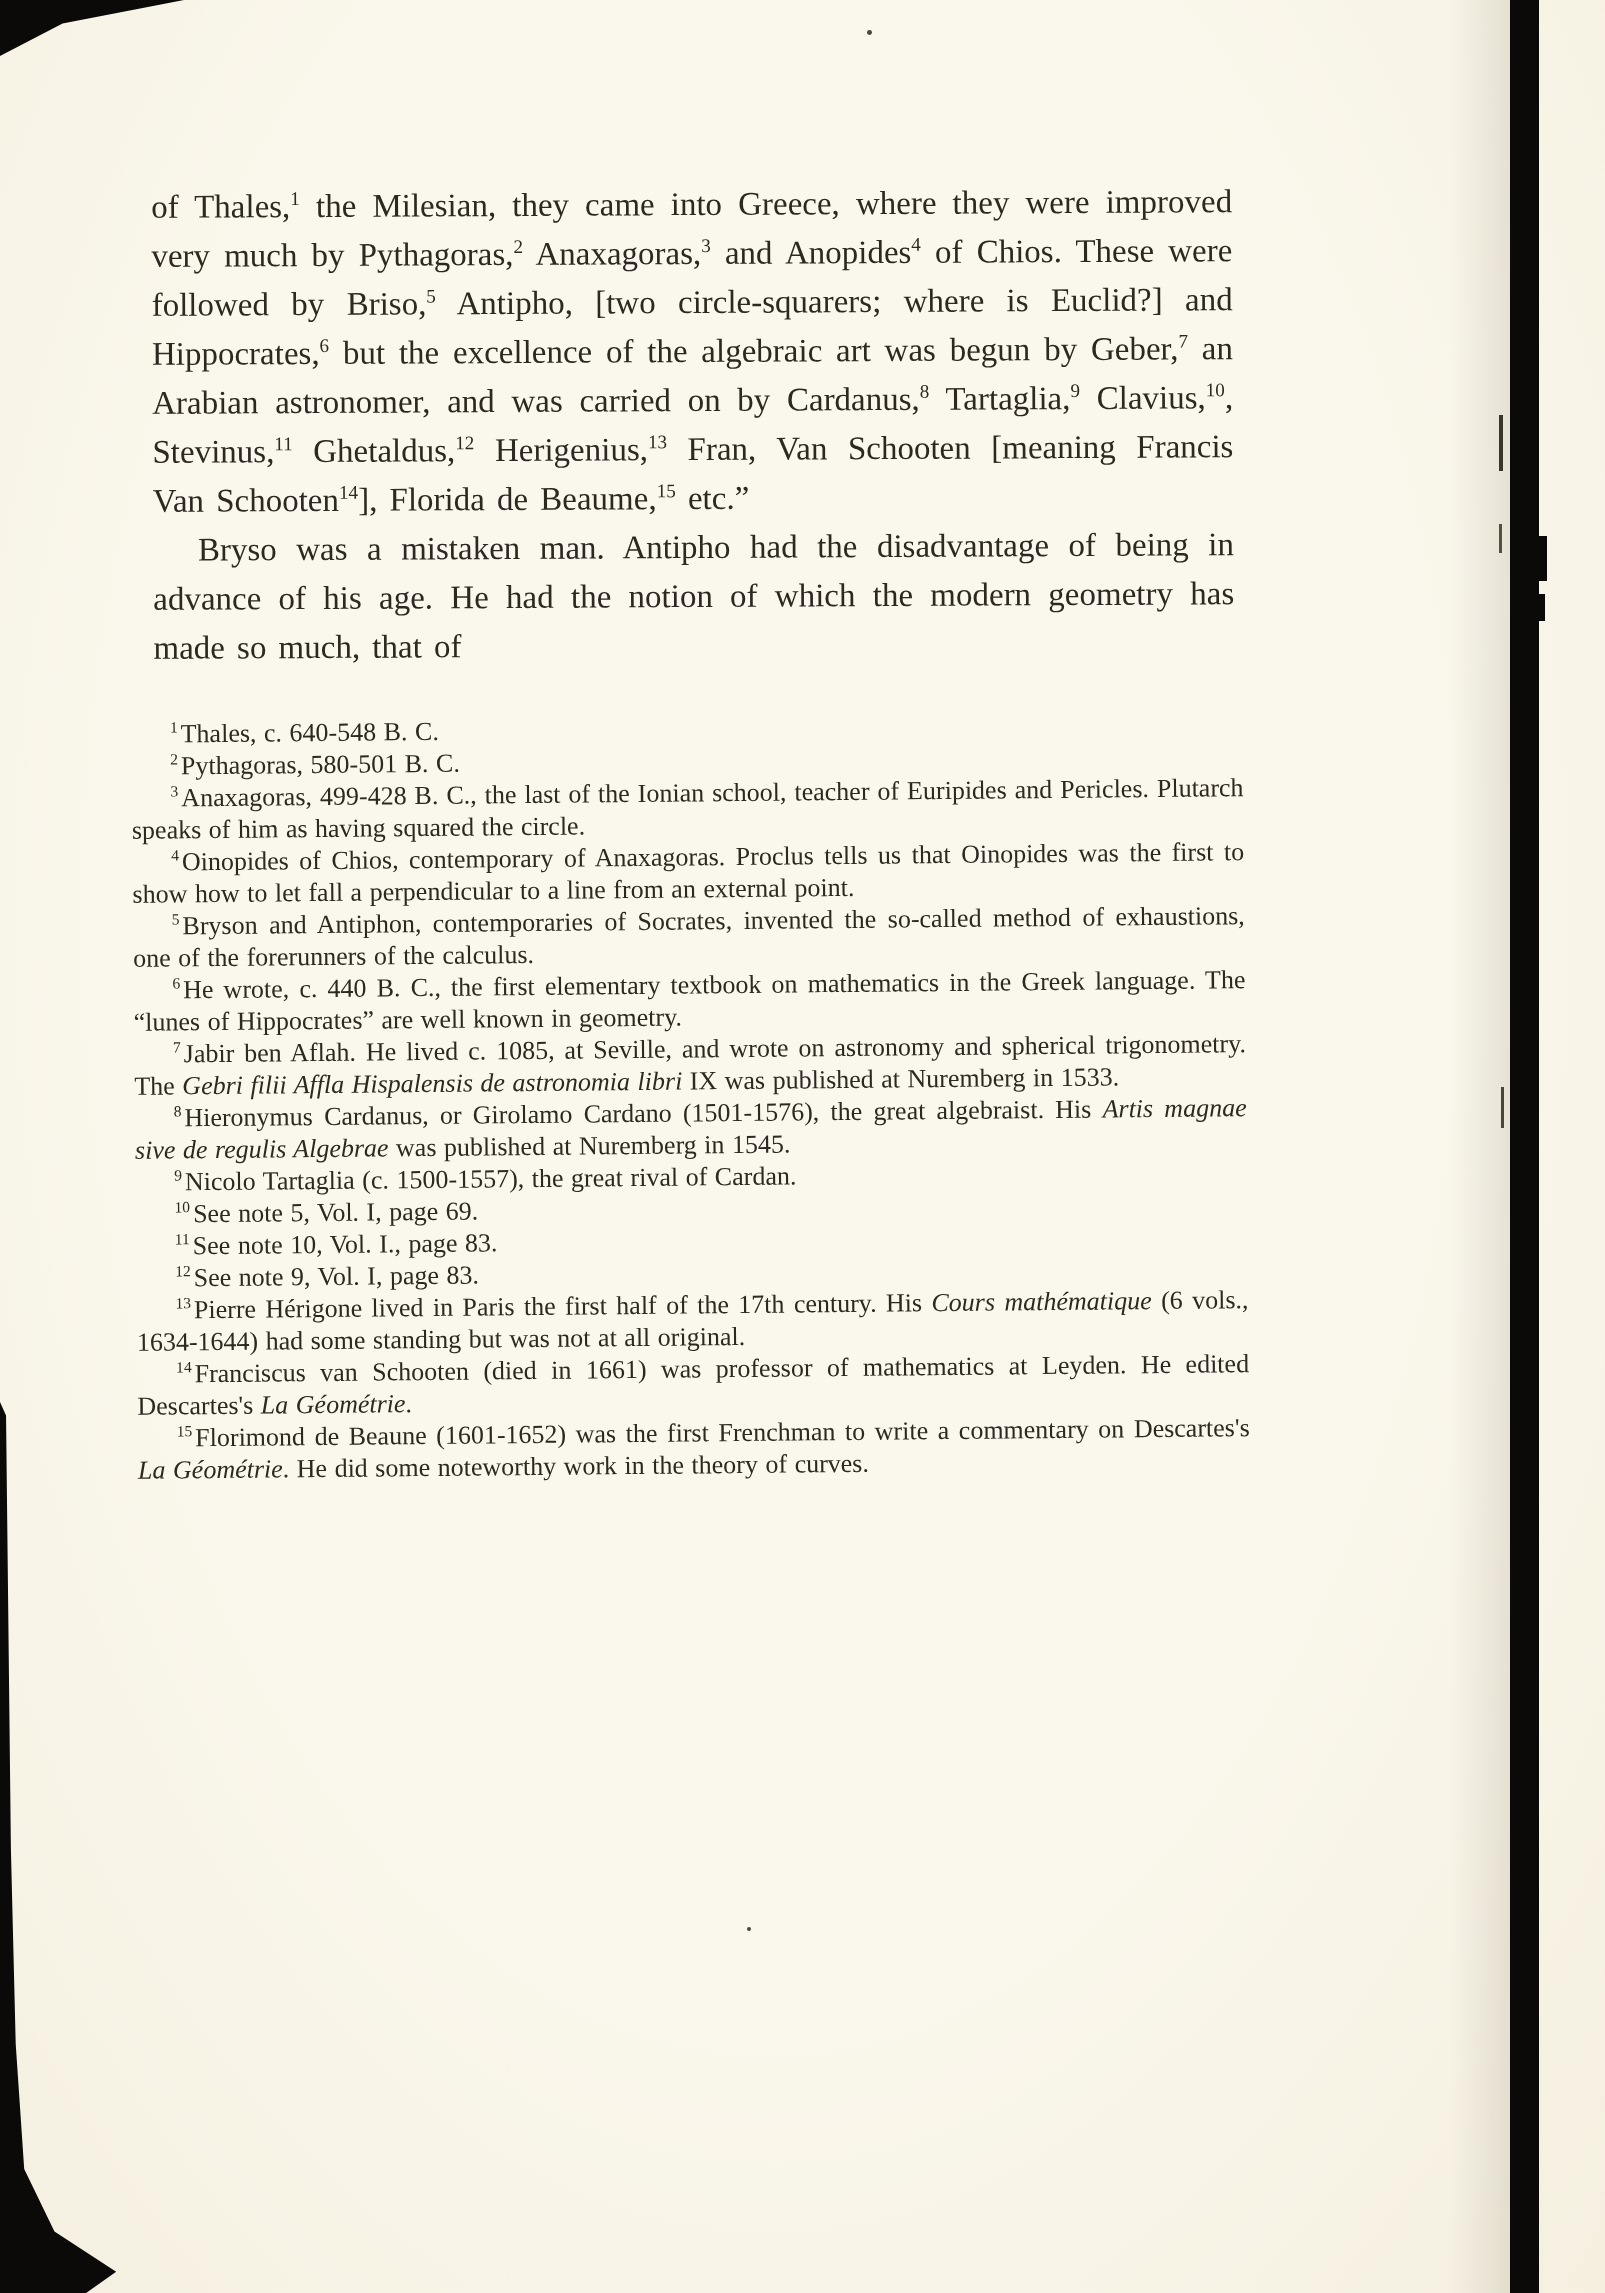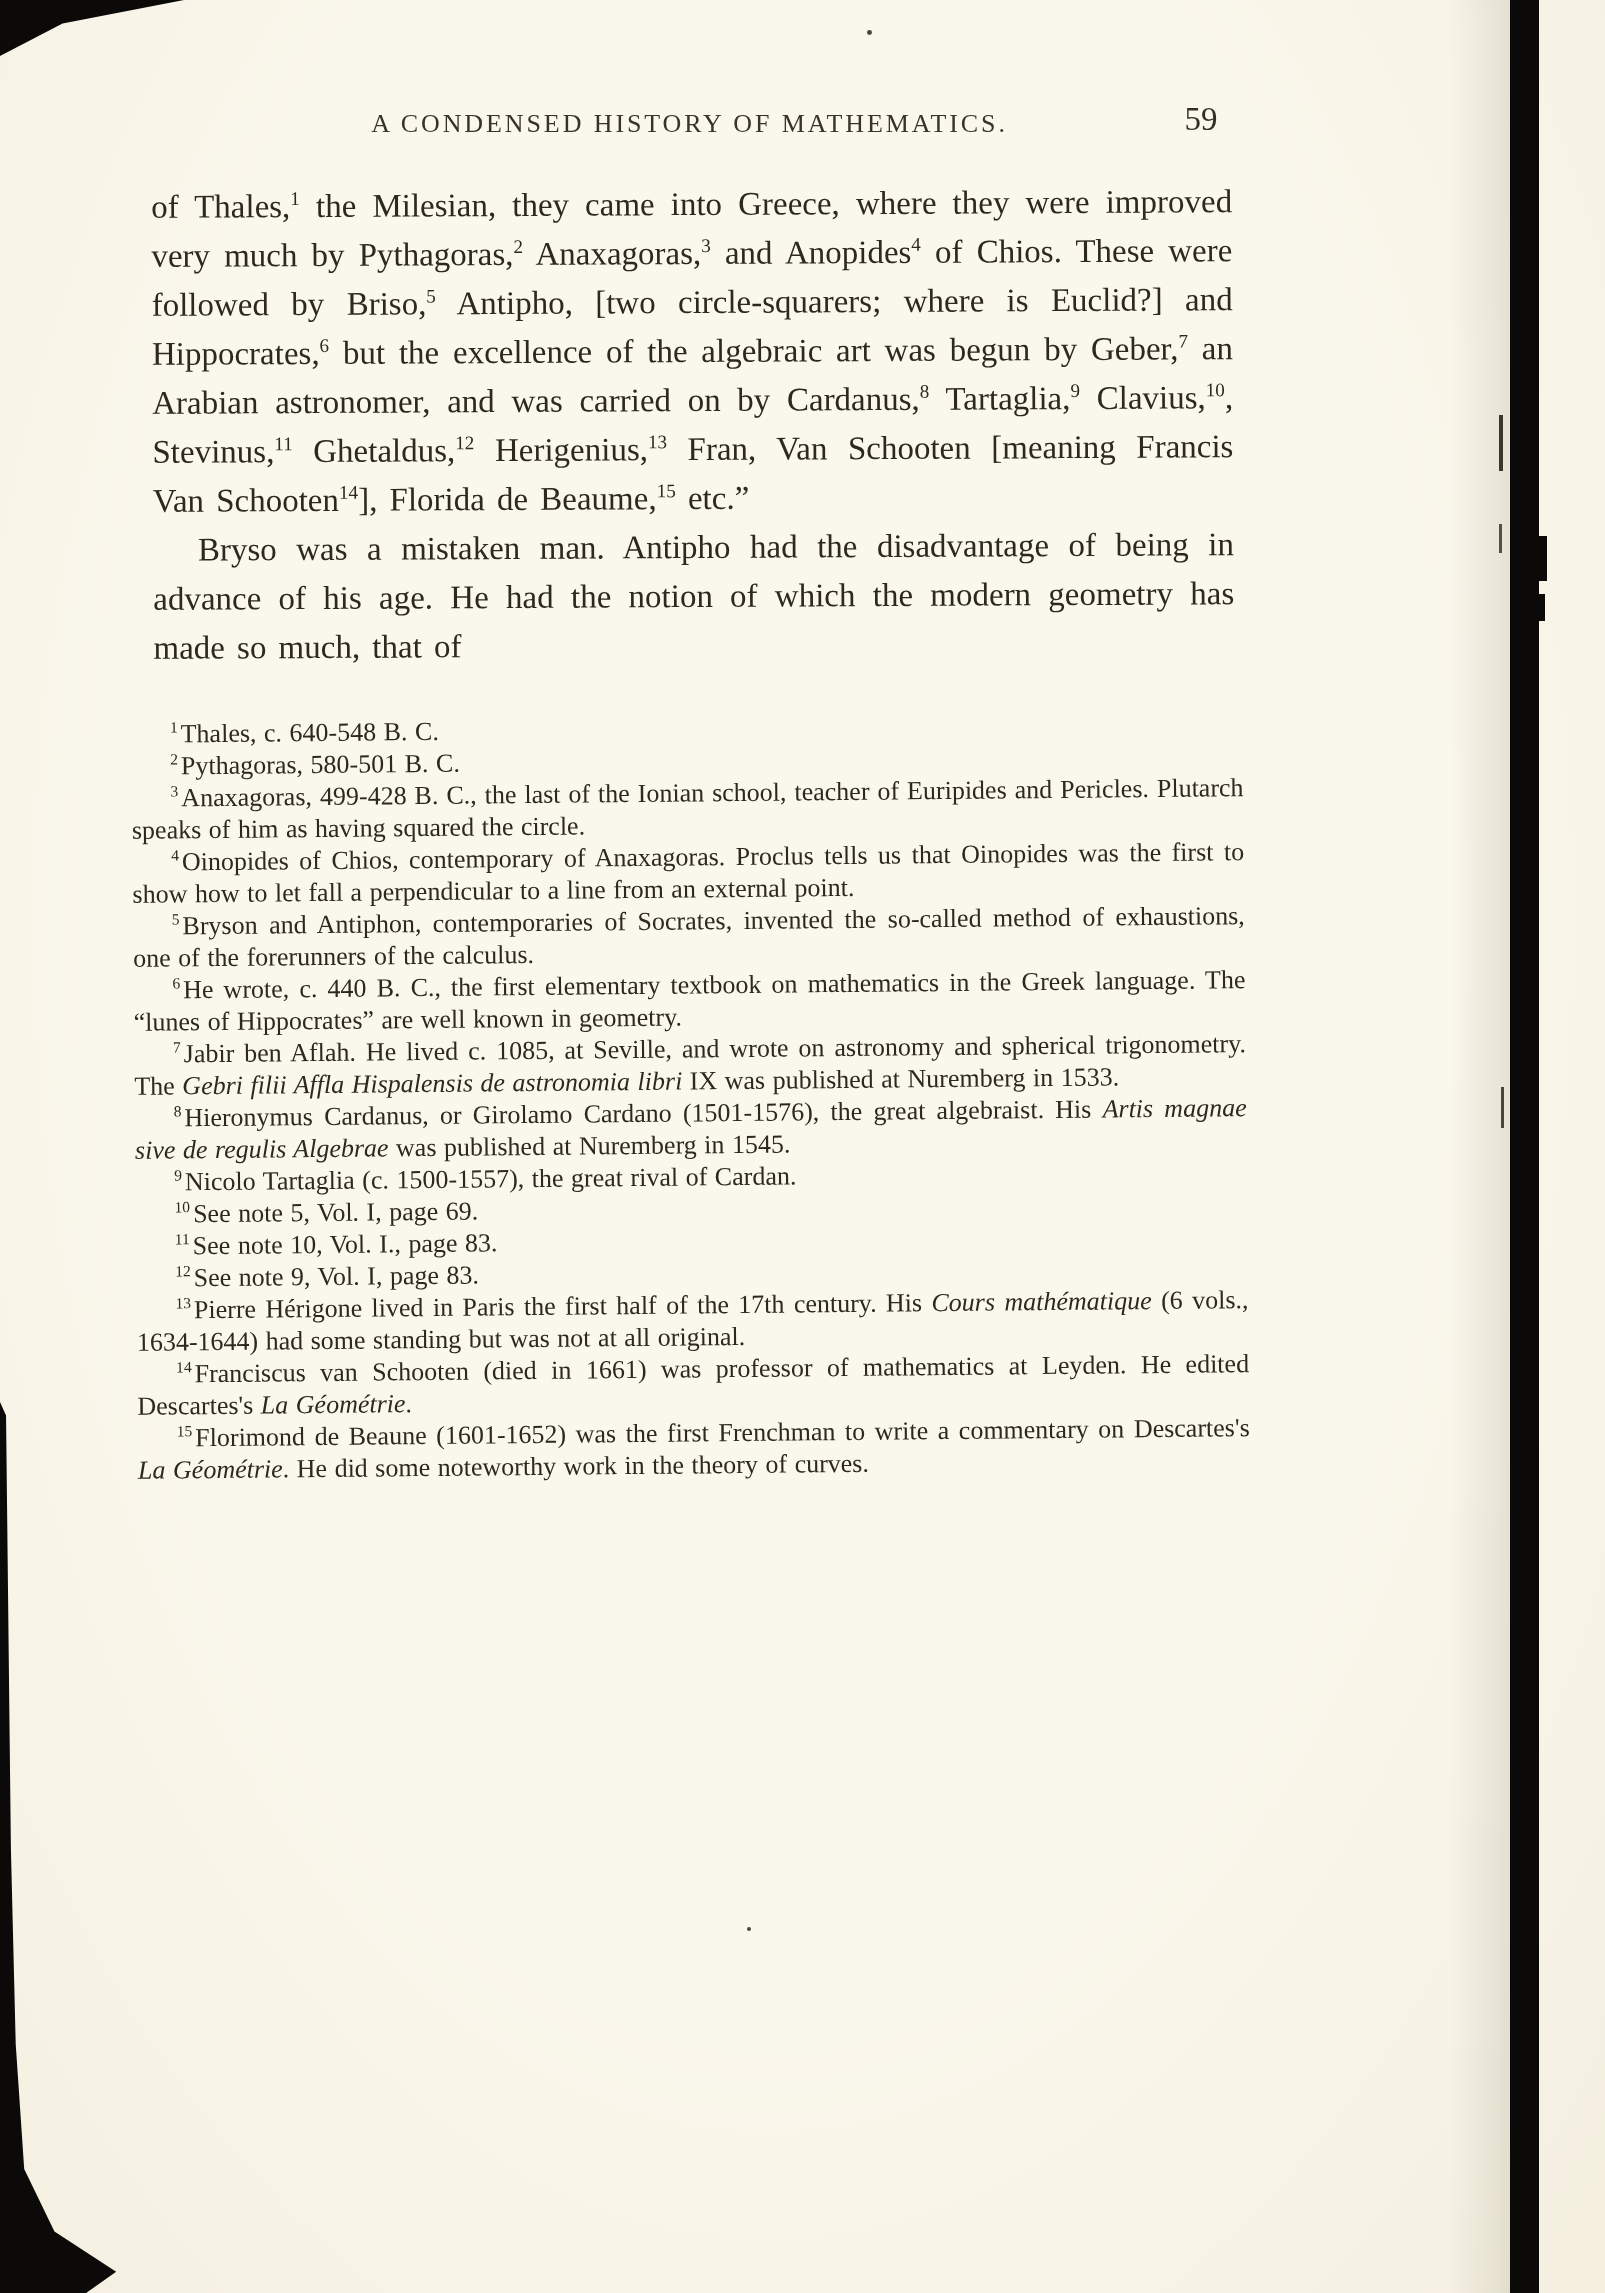--- a/index.html
+++ b/index.html
@@ -61,24 +61,20 @@
   }
   .footnote sup.fn-marker { font-size:60%; line-height:0; margin-right:2.9px; }
 </style>
 </head>
 <body>
 
 <div class="canvas">
 
   <div class="spine-shadow"></div>
 
-  <div class="running-head">
-    <span class="head-title">A CONDENSED HISTORY OF MATHEMATICS.</span>
-    <span class="page-number">59</span>
-  </div>
 
   <div class="content">
     <div id="body-text">
         <p class="body-par"><span>of Thales,</span><sup class="fnref">1</sup><span> the Milesian, they came into Greece, where they were improved very much by Pythagoras,</span><sup class="fnref">2</sup><span> Anaxagoras,</span><sup class="fnref">3</sup><span> and Anopides</span><sup class="fnref">4</sup><span> of Chios. These were followed by Briso,</span><sup class="fnref">5</sup><span> Antipho, [two circle-squarers; where is Euclid?] and Hippocrates,</span><sup class="fnref">6</sup><span> but the excellence of the algebraic art was begun by Geber,</span><sup class="fnref">7</sup><span> an Arabian astronomer, and was carried on by Cardanus,</span><sup class="fnref">8</sup><span> Tartaglia,</span><sup class="fnref">9</sup><span> Clavius,</span><sup class="fnref">10</sup><span>, Stevinus,</span><sup class="fnref">11</sup><span> Ghetaldus,</span><sup class="fnref">12</sup><span> Herigenius,</span><sup class="fnref">13</sup><span> Fran, Van Schooten [meaning Francis Van Schooten</span><sup class="fnref">14</sup><span>], Florida de Beaume,</span><sup class="fnref">15</sup><span> etc.”</span></p>
         <p class="body-par indent"><span>Bryso was a mistaken man. Antipho had the disadvantage of being in advance of his age. He had the notion of which the modern geometry has made so much, that of</span></p>
       </div>
     <div class="footnotes" id="footnotes">
         <p class="footnote"><sup class="fn-marker">1</sup><span>Thales, c. 640-548 B. C.</span></p>
         <p class="footnote"><sup class="fn-marker">2</sup><span>Pythagoras, 580-501 B. C.</span></p>
         <p class="footnote"><sup class="fn-marker">3</sup><span>Anaxagoras, 499-428 B. C., the last of the Ionian school, teacher of Euripides and Pericles. Plutarch speaks of him as having squared the circle.</span></p>

